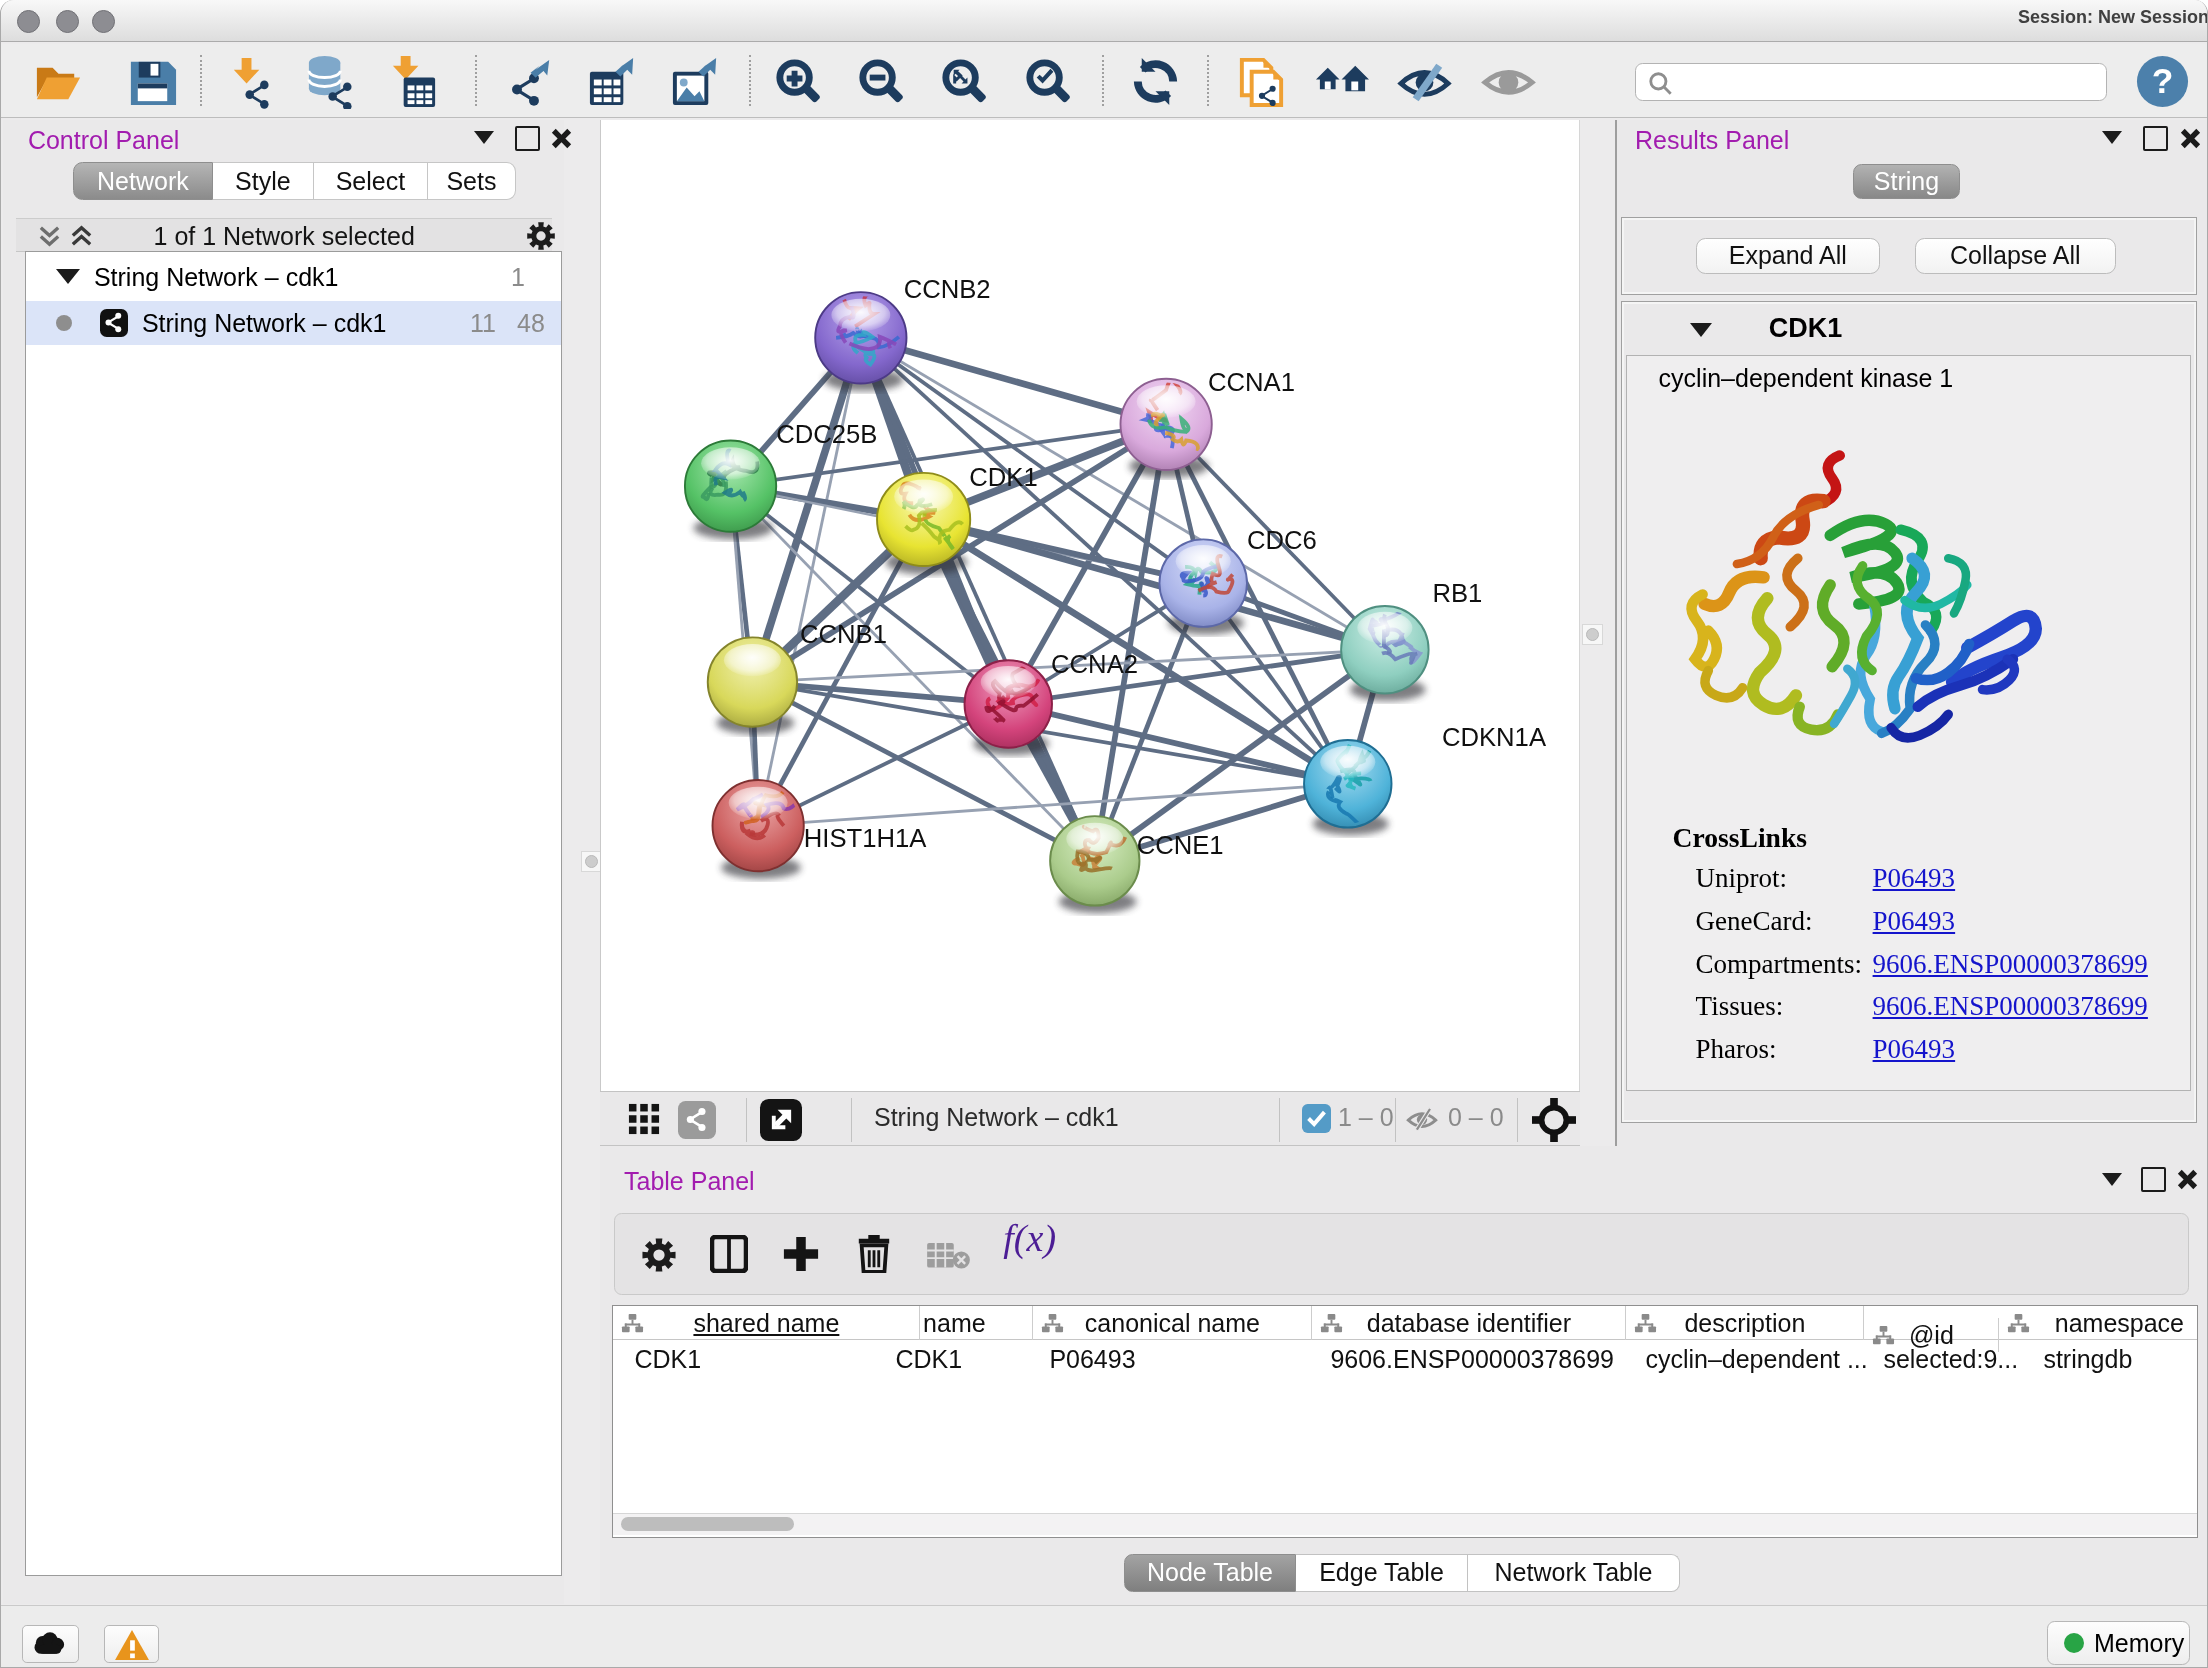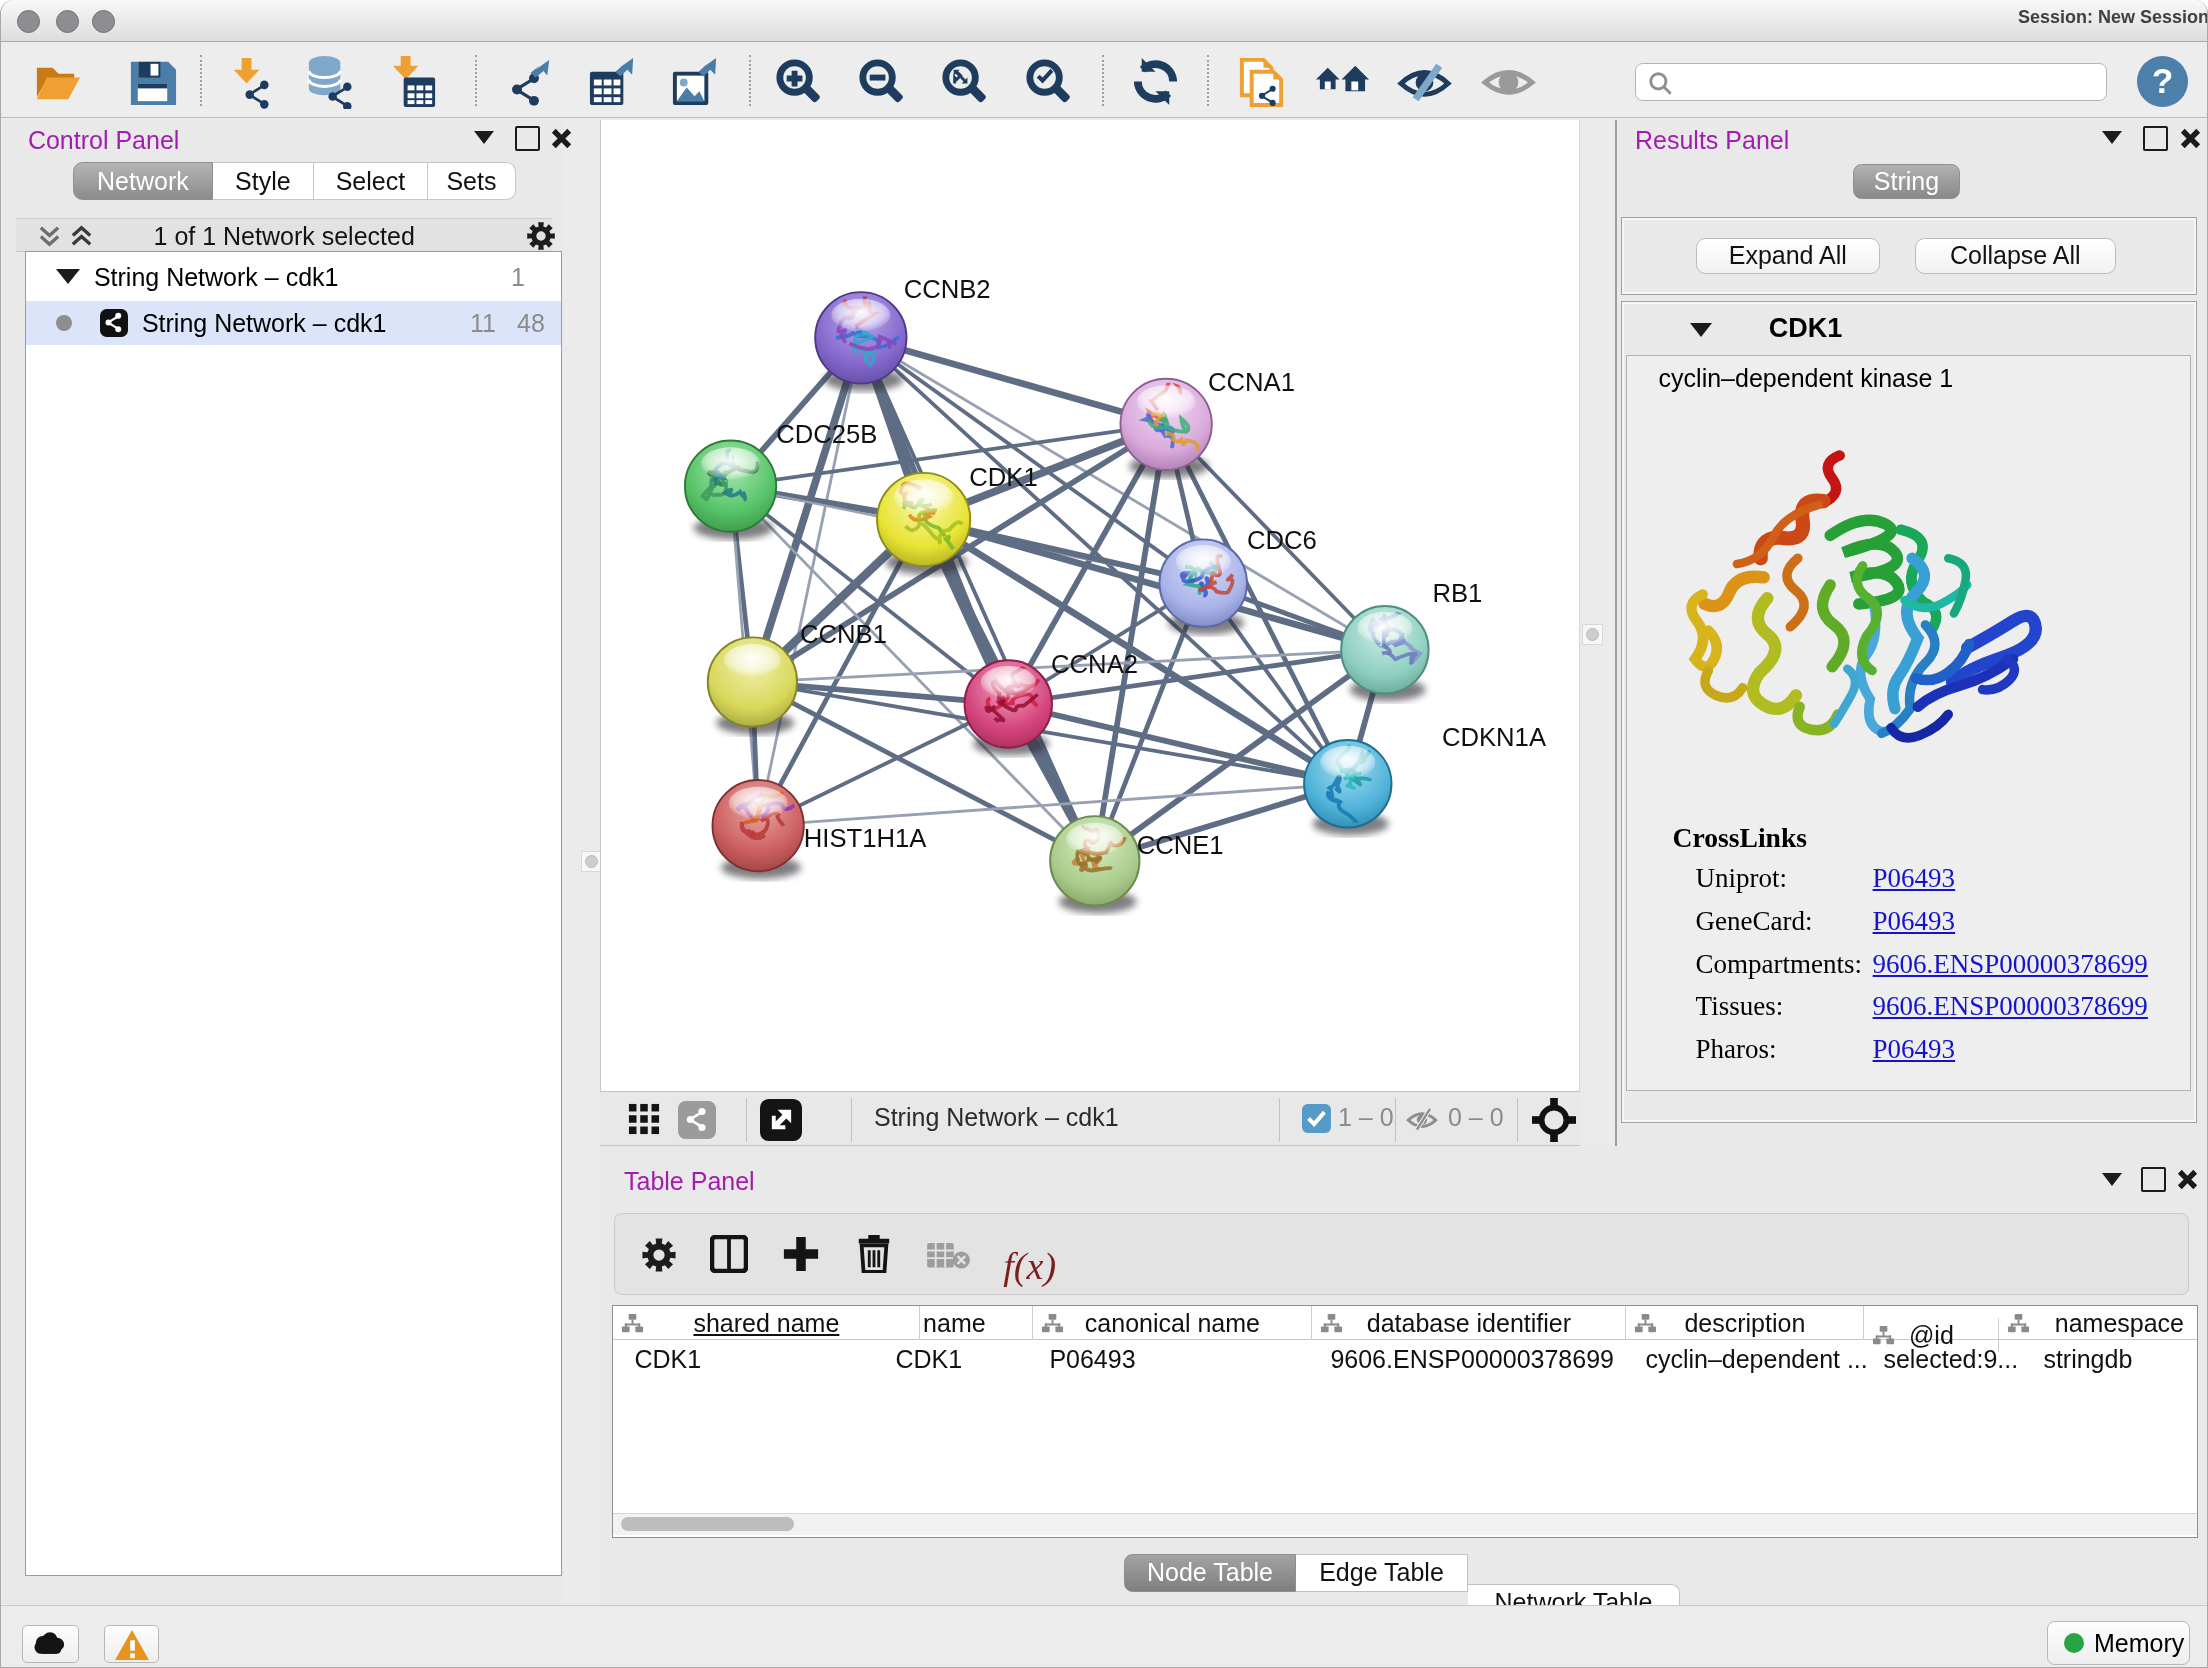--- a/index.html
+++ b/index.html
@@ -714,21 +714,21 @@
  <svg class="abs" style="left:312px;top:27px;" width="44" height="28.5" viewBox="0 0 46 30">
           <g fill="#9d9d9d">
             <rect x="0" y="2" width="28" height="26" rx="2"></rect>
           </g>
           <g stroke="#e4e3e4" stroke-width="2">
             <path d="M0 10h28M0 18h28M9 2v26M19 2v26"></path>
           </g>
           <circle cx="36" cy="20" r="9" fill="#9d9d9d"></circle>
           <path d="M32 16l8 8M40 16l-8 8" stroke="#e4e3e4" stroke-width="2.5"></path>
         </svg>
- <div class="serif abs" style="left:388px;top:30px;font-size:38px;font-style:italic;color:#7f1d1d;">f(x)</div>
+ <div class="serif abs" style="left:388px;top:2px;font-size:38px;font-style:italic;color:#4c1d95;">f(x)</div>
 </div>
 <div id="ttable">
  <div class="abs" style="left:0;top:0;width:100%;height:34px;border-bottom:1.9px solid #c6c6c6;"></div>
  <div class="th" style="left:0px;width:307px;text-decoration:underline;"><svg class="abs" style="left:7.6px;top:5.7px;" width="23" height="23" viewBox="0 0 24 24">
             <g fill="#8a8a8a">
               <rect x="8" y="2" width="8" height="6" rx="1"></rect>
               <rect x="1" y="15" width="8" height="6" rx="1"></rect>
               <rect x="15" y="15" width="8" height="6" rx="1"></rect>
               <path d="M11 8h2v4h-2zM4 12h16v2H4z"></path>
               <path d="M4 12h2v4H4zM18 12h2v4h-2z"></path>
@@ -786,21 +786,21 @@
         <div class="td" style="left:717px;">9606.ENSP00000378699</div>
         <div class="td" style="left:1032px;">cyclin–dependent ...</div>
         <div class="td" style="left:1270px;">selected:9...</div>
         <div class="td" style="left:1430px;">stringdb</div>
  <div class="abs" style="left:0;top:207px;width:100%;height:22px;background:#f3f2f3;border-top:1.9px solid #d6d6d6;">
   <div class="abs" style="left:7.6px;top:2.9px;width:173px;height:14.3px;border-radius:7.6px;background:#bdbdbd;"></div>
  </div>
 </div>
 <div class="ttab" style="left:524px;width:172px;background:linear-gradient(#a3a3a3,#7f7f7f);color:#fff;border-color:#8e8e8e;border-radius:8.6px 0 0 8.6px;">Node Table</div>
 <div class="ttab" style="left:696px;width:172px;border-left:none;">Edge Table</div>
-<div class="ttab" style="left:868px;width:212px;border-left:none;border-radius:0 8.6px 8.6px 0;margin-top:30px;">Network Table</div>
+<div class="ttab" style="left:868px;width:212px;border-left:none;border-radius:0 8.6px 8.6px 0;">Network Table</div>
 </div>
 <div id="statusbar">
 <div class="sbtn" style="left:21px;width:57px;">
  <svg class="abs" style="left:10.5px;top:4.8px;" width="32" height="25" viewBox="0 0 34 26">
           <path d="M8 24a7 7 0 0 1-1-14 9 9 0 0 1 17-2 6 6 0 0 1 2 0 6 6 0 0 1 0 12q1 4 -4 4z" fill="#141414"></path>
           <circle cx="9" cy="12" r="7" fill="#141414"></circle>
           <circle cx="17" cy="9" r="8" fill="#141414"></circle>
           <circle cx="25" cy="13" r="6" fill="#141414"></circle>
           <rect x="5" y="14" width="24" height="10" rx="5" fill="#141414"></rect>
         </svg>

